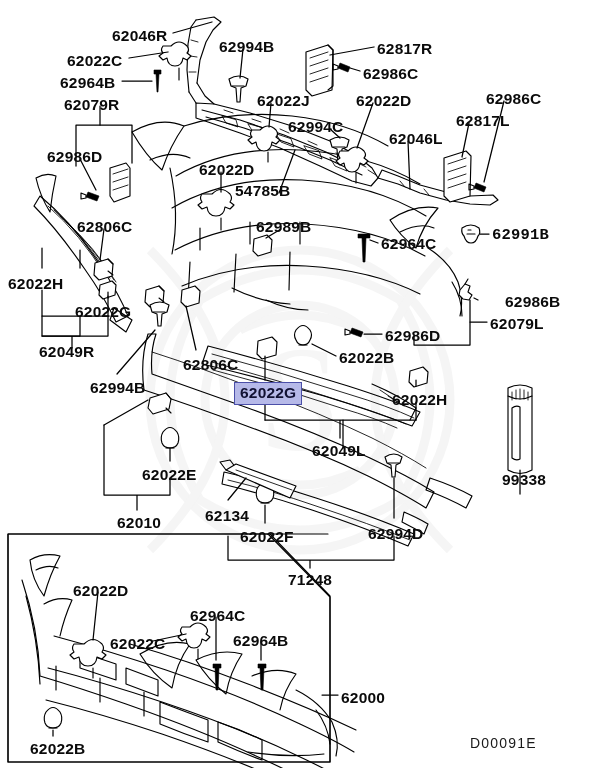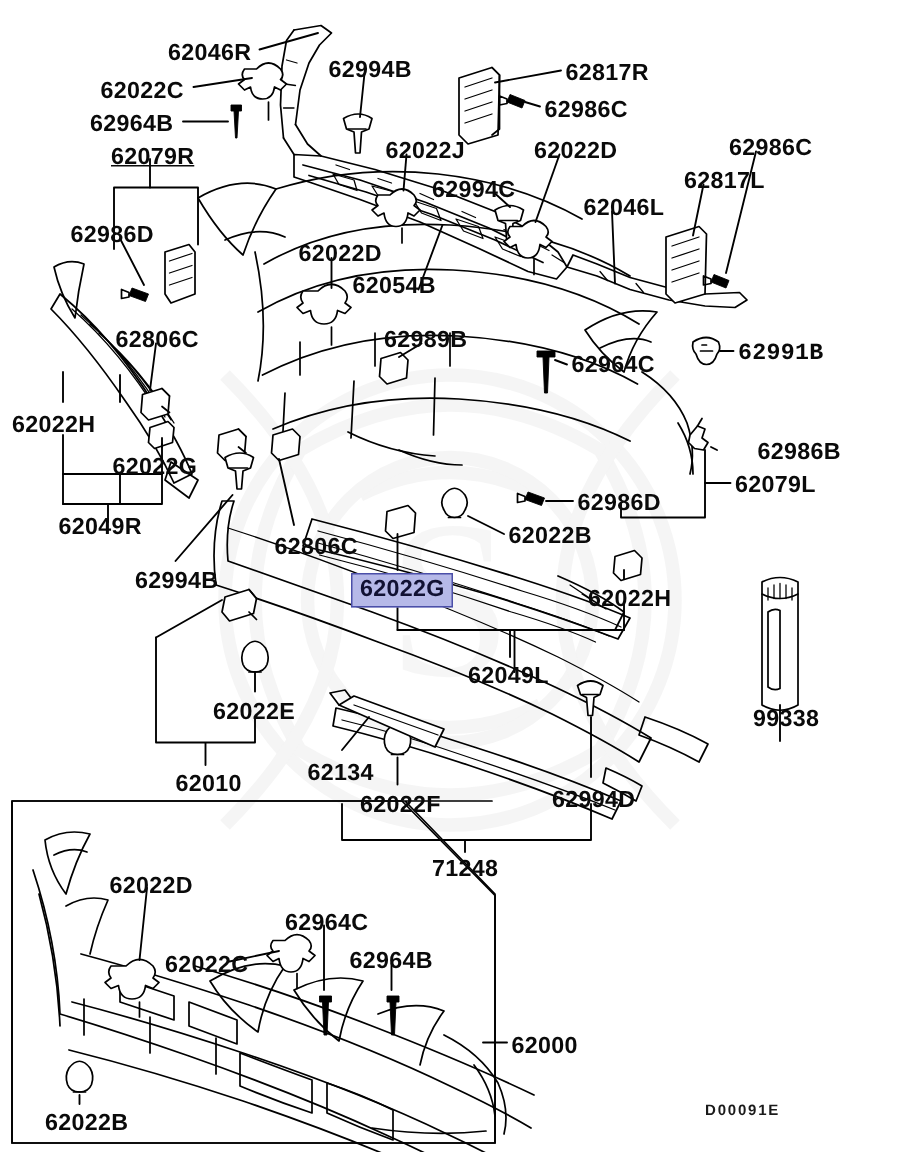--- a/index.html
+++ b/index.html
@@ -26,22 +26,22 @@
     border:1.5px solid #4b4fa8;
     color:#111133;
     padding:2px 5px 3px 5px;
     margin-left:-6px;
     margin-top:-4px;
     box-shadow:0 0 0 0 transparent;
   }
   .diagcode{
     position:absolute;
     font-family:"Liberation Sans","DejaVu Sans",sans-serif;
-    font-size:10px;
-    font-weight:700;
+    font-size:14px;
+    font-weight:400;
     letter-spacing:1.2px;
     color:#1a1a1a;
   }
   .wm{position:absolute;opacity:0.055;pointer-events:none;}
 </style>
 </head>
 <body>
 
 <div id="stage">
 
@@ -465,27 +465,27 @@
   <div id="label-layer">
       <div class="lbl" style="left: 112px; top: 28px;">62046R</div>
       <div class="lbl" style="left: 219px; top: 39px;">62994B</div>
       <div class="lbl" style="left: 377px; top: 41px;">62817R</div>
       <div class="lbl" style="left: 67px; top: 53px;">62022C</div>
       <div class="lbl" style="left: 363px; top: 66px;">62986C</div>
       <div class="lbl" style="left: 60px; top: 75px;">62964B</div>
       <div class="lbl" style="left: 257px; top: 93px;">62022J</div>
       <div class="lbl" style="left: 356px; top: 93px;">62022D</div>
       <div class="lbl" style="left: 486px; top: 91px;">62986C</div>
-      <div class="lbl" style="left: 74px; top: 97px; text-decoration: underline;">62079R</div>
+      <div class="lbl" style="left: 64px; top: 97px;">62079R</div>
       <div class="lbl" style="left: 288px; top: 119px;">62994C</div>
       <div class="lbl" style="left: 389px; top: 131px;">62046L</div>
       <div class="lbl" style="left: 456px; top: 113px;">62817L</div>
       <div class="lbl" style="left: 47px; top: 149px;">62986D</div>
       <div class="lbl" style="left: 199px; top: 162px;">62022D</div>
-      <div class="lbl" style="left: 235px; top: 183px;">62054B</div>
+      <div class="lbl" style="left: 235px; top: 183px;">54785B</div>
       <div class="lbl" style="left: 77px; top: 219px;">62806C</div>
       <div class="lbl" style="left: 256px; top: 219px;">62989B</div>
       <div class="lbl" style="left: 381px; top: 236px;">62964C</div>
       <div class="lbl" style="left: 492px; top: 228px; font-family: Liberation Mono, monospace;">62991B</div>
       <div class="lbl" style="left: 8px; top: 276px;">62022H</div>
       <div class="lbl" style="left: 75px; top: 304px;">62022G</div>
       <div class="lbl" style="left: 481px; top: 294px; margin-left: 24px;">62986B</div>
       <div class="lbl" style="left: 490px; top: 316px;">62079L</div>
       <div class="lbl" style="left: 385px; top: 328px;">62986D</div>
       <div class="lbl" style="left: 39px; top: 344px;">62049R</div>

